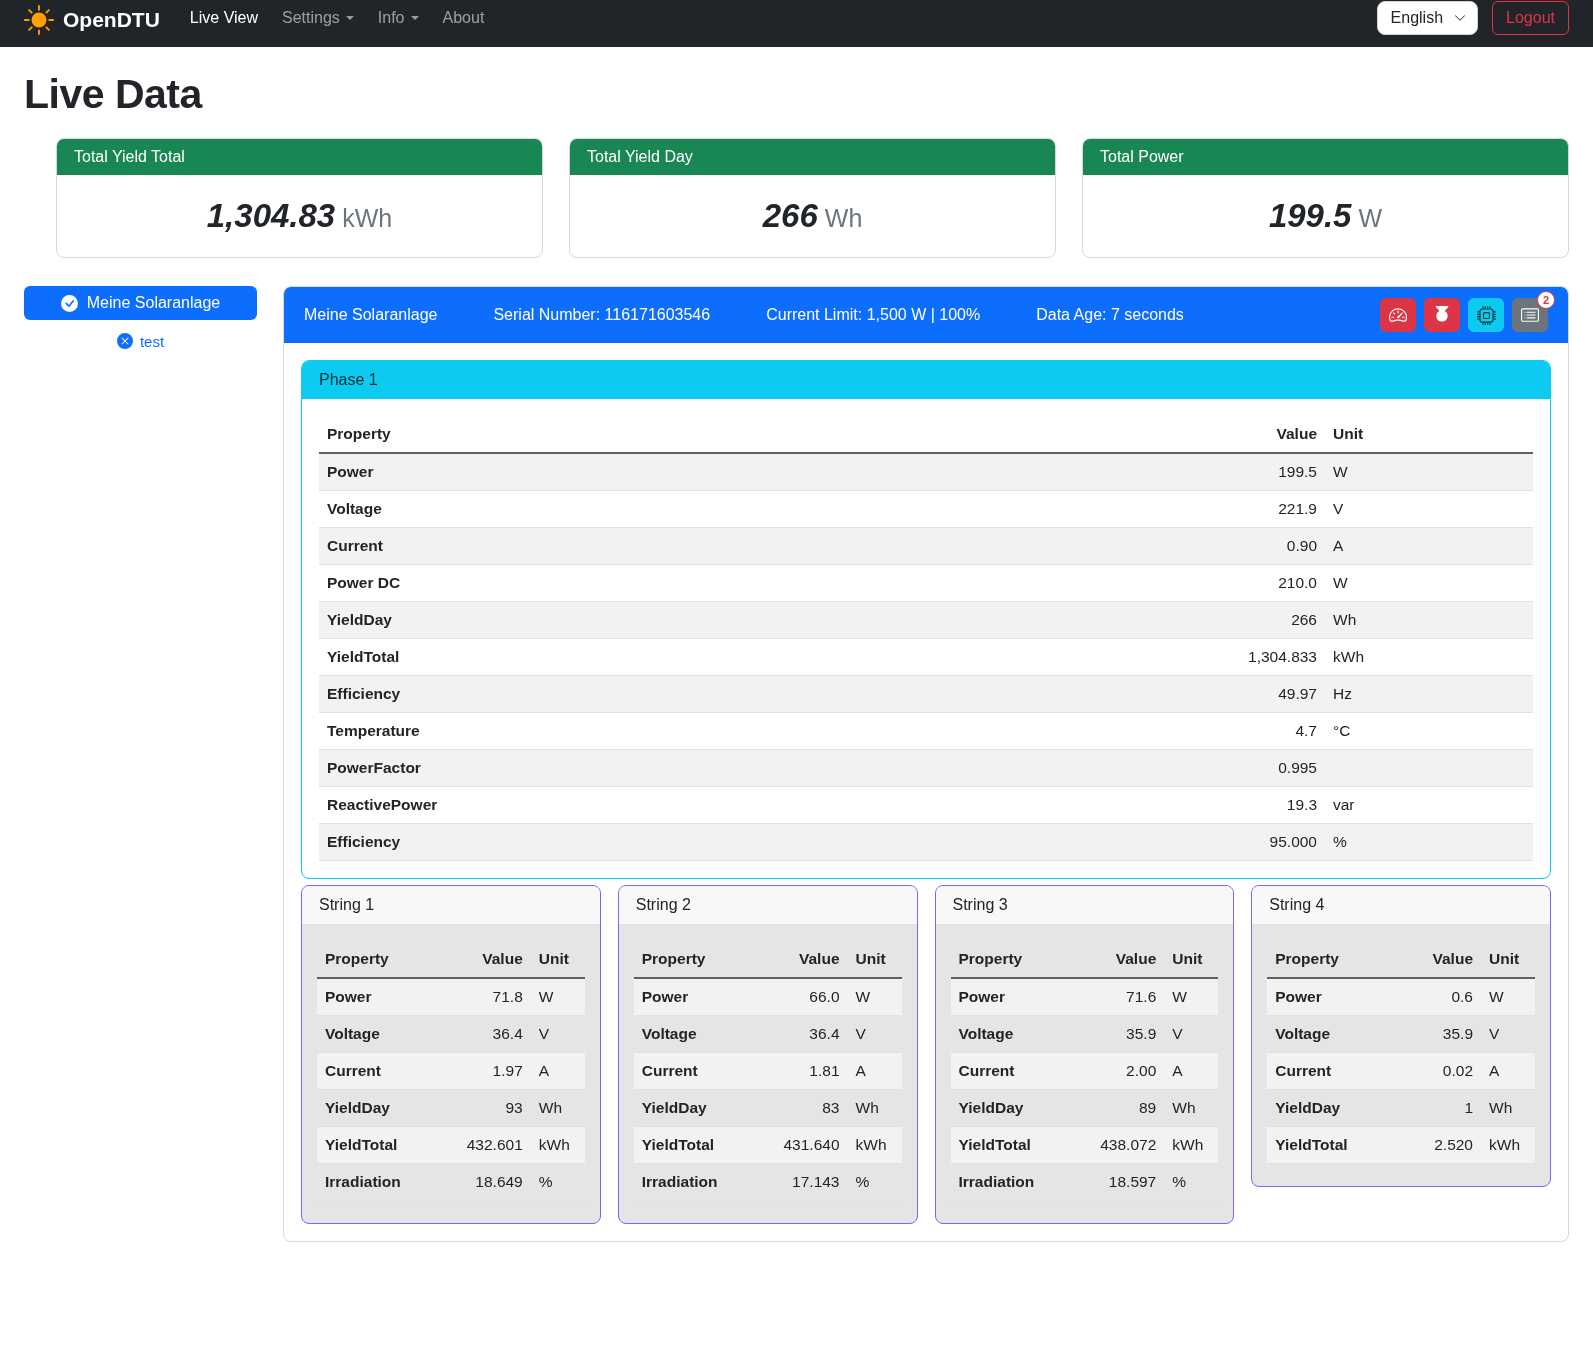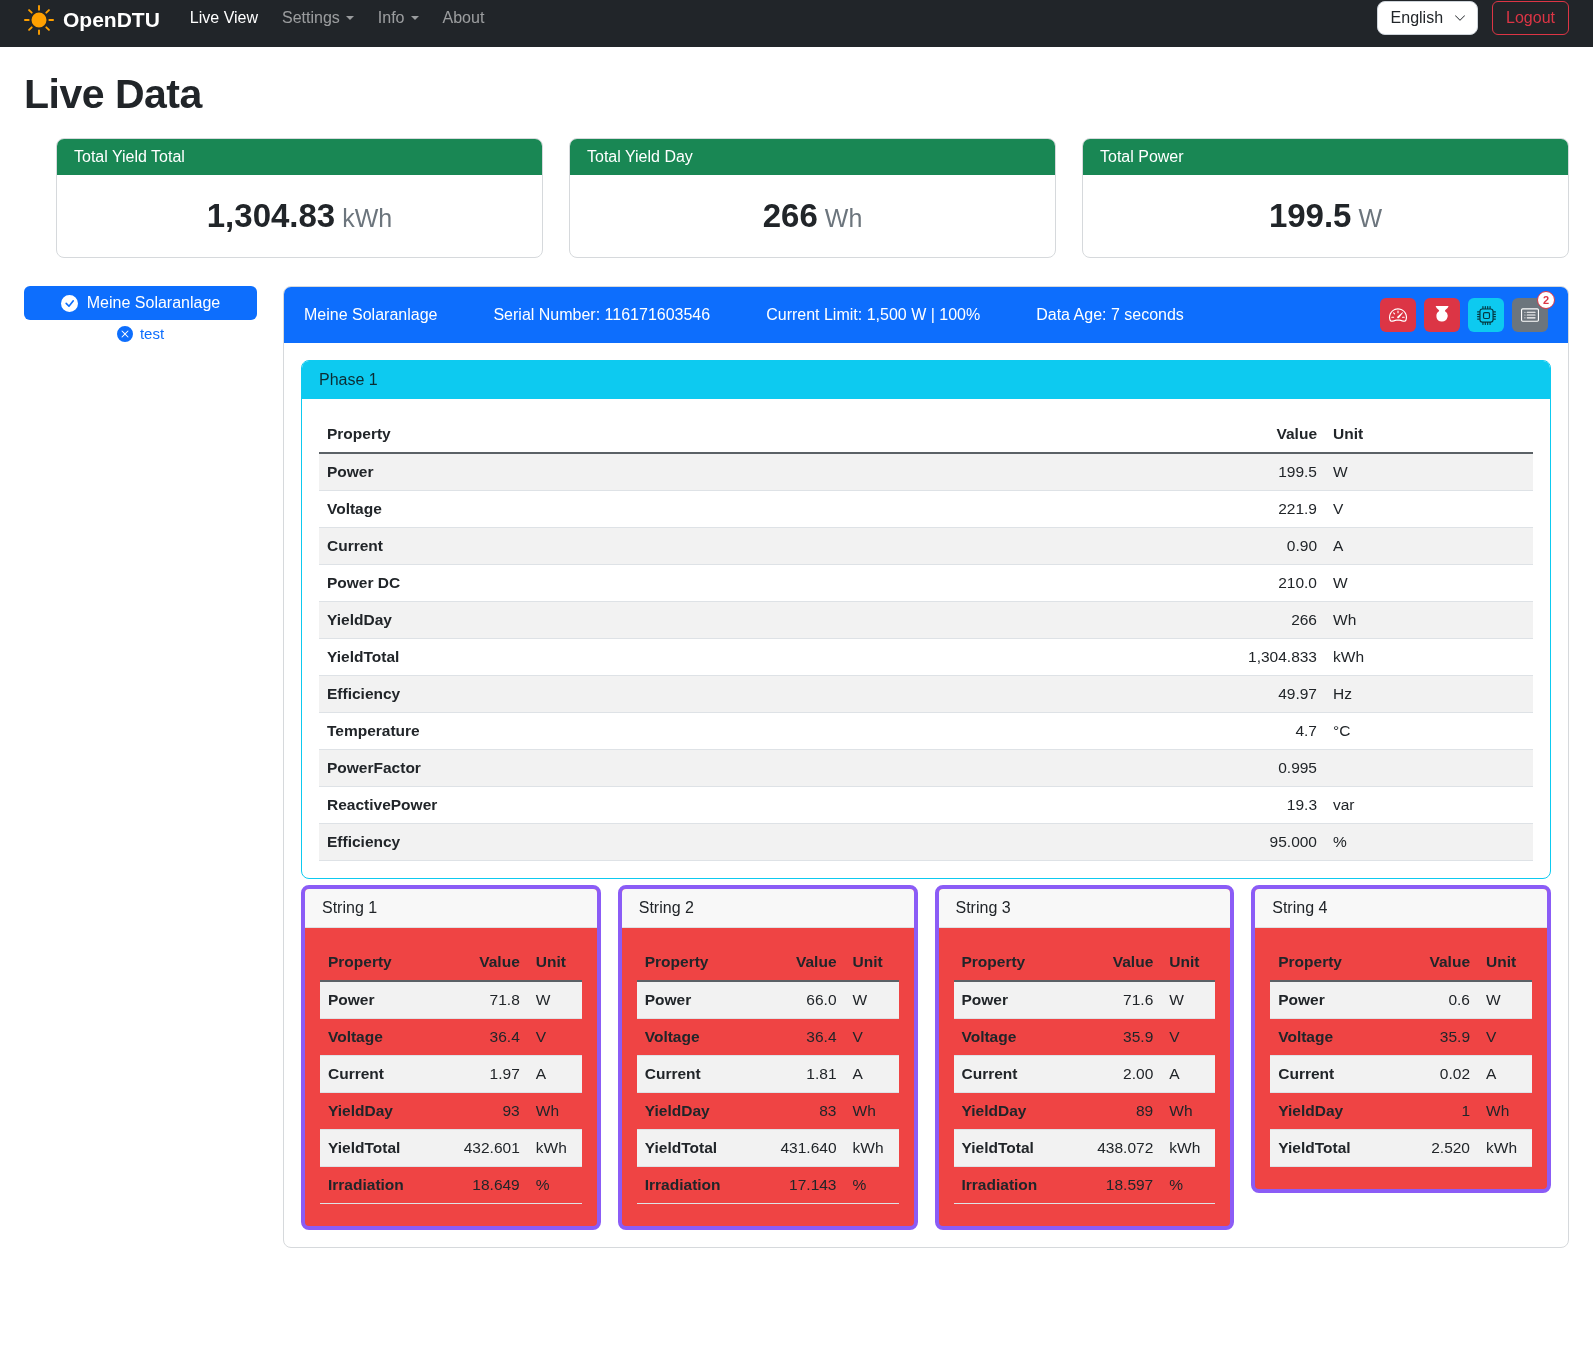--- a/index.html
+++ b/index.html
@@ -51,34 +51,34 @@
     font-family: inherit;
   }
   
   .container { padding: 0 24px 28px 24px; }
   h1.page-title { font-size: 41px; font-weight: 600; margin: 24px 0 20px 0; letter-spacing: -.5px; }
   
   .summary-row { display: flex; gap: 26px; padding-left: 32px; }
   .summary-card { flex: 1; border: 1px solid #d6d9dc; border-radius: 8px; overflow: hidden; background: #fff; }
   .summary-card .head { background: #198754; color: #fff; padding: 9px 17px; font-size: 16px; }
   .summary-card .body { padding: 22px 16px; text-align: center; }
-  .summary-value { font-size: 33px; font-weight: 700; color: #212529; }
+  .summary-value { font-size: 33px; font-weight: 700; color: #212529; font-style: italic; }
   .summary-unit { font-size: 25px; font-weight: 400; color: #6c757d; margin-left: 7px; }
   
   .content-row { display: flex; gap: 26px; margin-top: 28px; align-items: flex-start; }
   .sidebar { width: 233px; flex: none; }
   .inverter-select-btn {
     width: 100%; background: #0d6efd; color: #fff;
     border: none; border-radius: 6px;
     padding: 8px 12px; font-size: 16px; cursor: pointer;
     display: flex; align-items: center; justify-content: center; gap: 9px;
     font-family: inherit;
   }
   .sidebar-secondary {
-    margin-top: 5px; display: flex; align-items: flex-end; justify-content: center;
+    margin-top: 13px; display: flex; align-items: flex-start; justify-content: center;
     gap: 7px; color: #0d6efd; font-size: 15px; cursor: pointer;
   }
   
   .inverter-card { flex: 1; border: 1px solid #d6d9dc; border-radius: 8px; overflow: hidden; background: #fff; }
   .inv-header {
     background: #0d6efd; color: #fff;
     padding: 11px 20px; min-height: 56px;
     display: flex; align-items: center; gap: 56px; font-size: 16px;
   }
   .inv-actions { margin-left: auto; display: flex; gap: 8px; }
@@ -111,21 +111,21 @@
   .data-table thead th { font-weight: 700; border-bottom: 2px solid #5b6166; }
   .data-table td:first-child { font-weight: 700; }
   .data-table th:nth-child(2), .data-table td:nth-child(2) { text-align: right; }
   .data-table tbody tr:nth-child(odd) { background: #f2f2f2; }
   .phase-table th:nth-child(2) { width: 135px; }
   .phase-table th:nth-child(3) { width: 208px; }
   .string-table th:nth-child(2) { width: 86px; }
   .string-table th:nth-child(3) { width: 54px; }
   
   .strings-row { display: flex; gap: 17px; align-items: flex-start; }
-  .string-card { flex: 1; border: 4px solid #8b5cf6; border-radius: 8px; overflow: hidden; background: #ef4444; }
+  .string-card { flex: 1; border: 1px solid #8b5cf6; border-radius: 8px; overflow: hidden; background: #e5e5e5; }
   .string-header { background: #f8f8f8; border-bottom: 1px solid #dee2e6; padding: 10px 17px; font-size: 16px; }
   .string-body { padding: 16px 15px 22px 15px; }
 </style>
 </head>
 <body>
 
 <nav class="navbar">
   <div class="brand">
     <span>
       <svg width="30" height="30" viewBox="0 0 16 16" fill="#ffa000">

